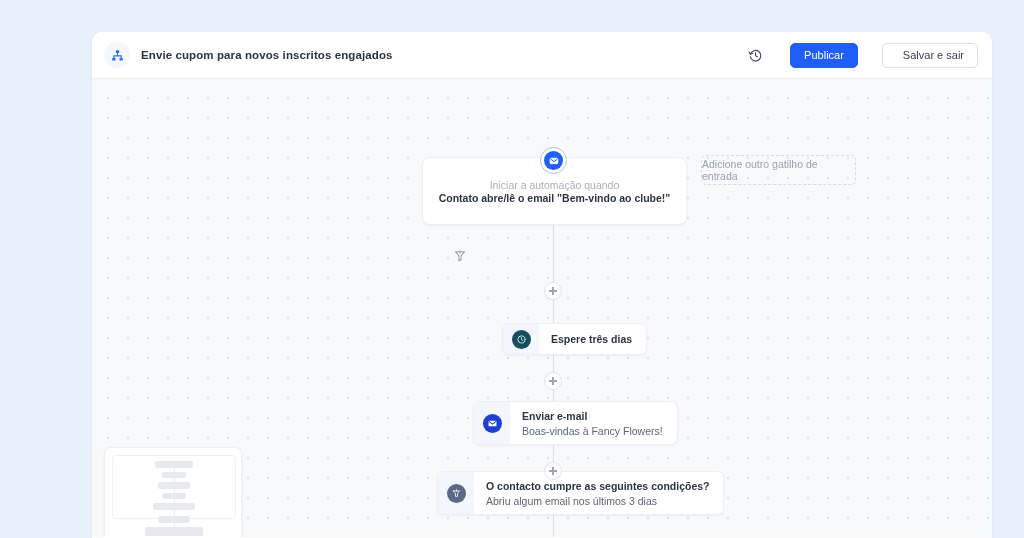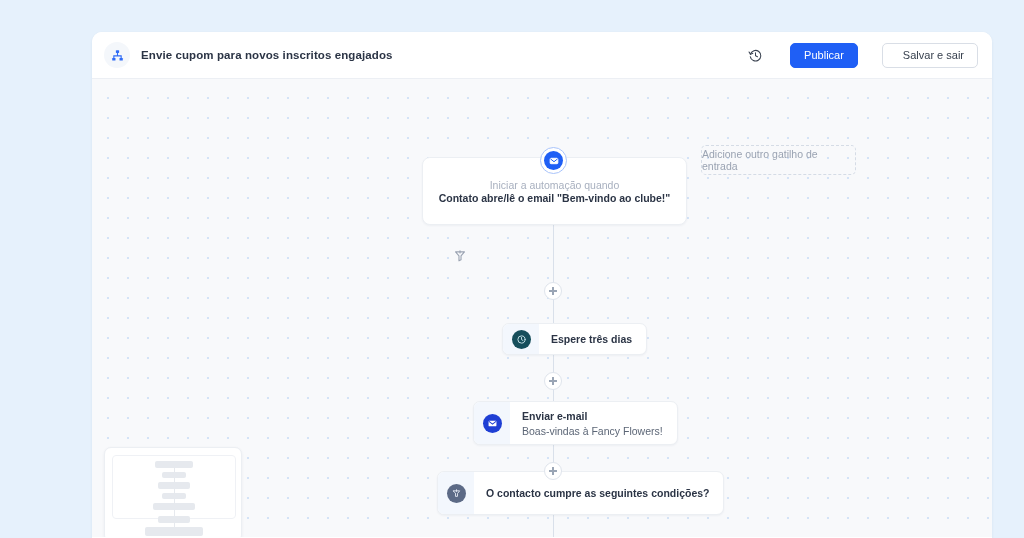--- a/index.html
+++ b/index.html
@@ -160,21 +160,21 @@
   }
   .trigger-icon .inner {
     width: 19px; height: 19px;
     border-radius: 50%;
     background: #1f5ff5;
     display: flex; align-items: center; justify-content: center;
   }
 
   .add-trigger {
     position: absolute;
-    left: 609px; top: 66px;
+    left: 609px; top: 76px;
     width: 155px; height: 30px;
     border: 1px dashed #d5dce6;
     border-radius: 5px;
     display: flex; align-items: center; justify-content: center;
     font-size: 10.5px;
     color: #9aa3b2;
     cursor: pointer;
     z-index: 3;
   }
 
@@ -370,20 +370,21 @@
       <div class="node-icon-wrap">
         <div class="node-badge" style="background:#5c6a86;">
           <svg width="11" height="11" viewBox="0 0 14 14" fill="none" stroke="#e3e8f2" stroke-width="1.2" stroke-linecap="round">
             <path d="M3 3.6 H11 L8.3 7 V10.6 H5.7 V7 Z" stroke-linejoin="round"></path>
             <path d="M7 2.2 V4.4"></path>
           </svg>
         </div>
       </div>
       <div class="node-body">
         <div class="node-title">O contacto cumpre as seguintes condições?</div>
+        <div class="node-sub">Abriu algum email nos últimos 3 dias</div>
       </div>
     </div>
 
     <div class="minimap">
       <div class="minimap-view"></div>
       <div class="mm-line" style="top:14px; height:68px;"></div>
       <div class="mm-node" style="left:50px; top:13px; width:38px; height:7px;"></div>
       <div class="mm-node" style="left:57px; top:24px; width:24px; height:6px;"></div>
       <div class="mm-node" style="left:53px; top:34px; width:32px; height:7px;"></div>
       <div class="mm-node" style="left:57px; top:45px; width:24px; height:6px;"></div>

